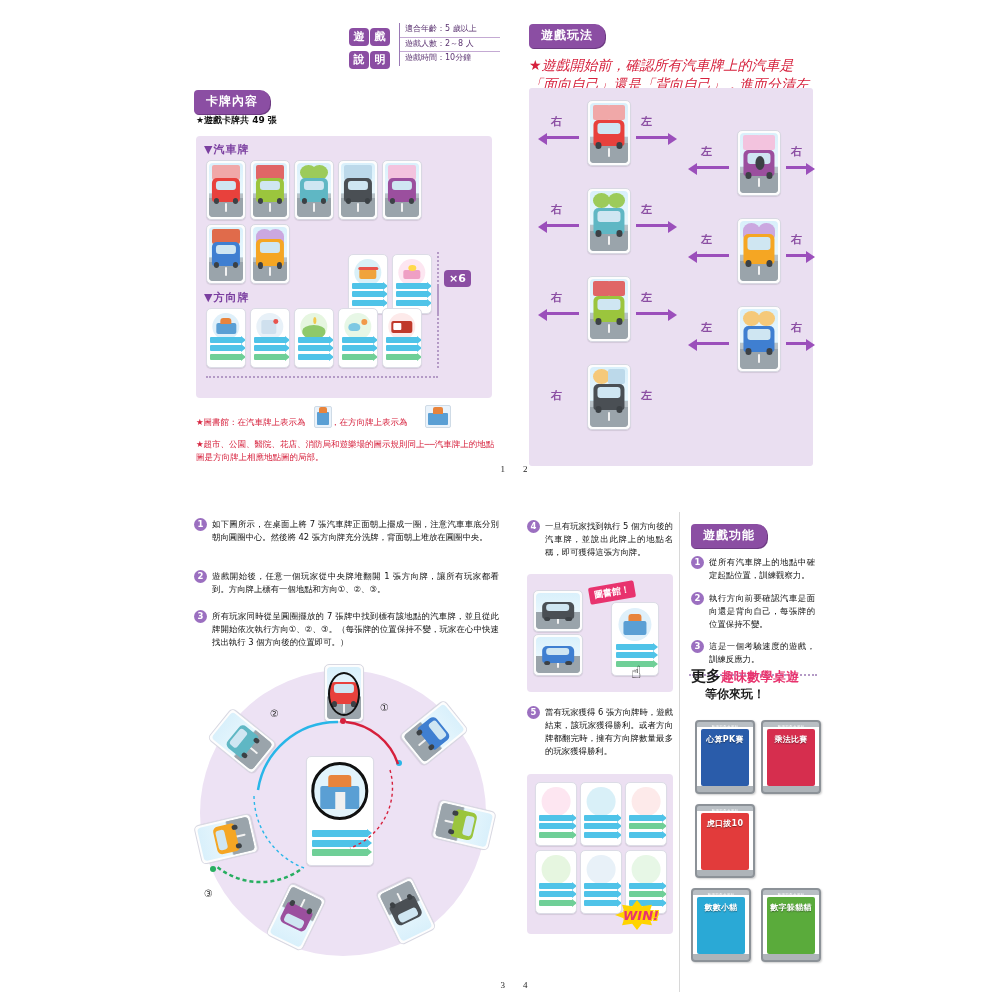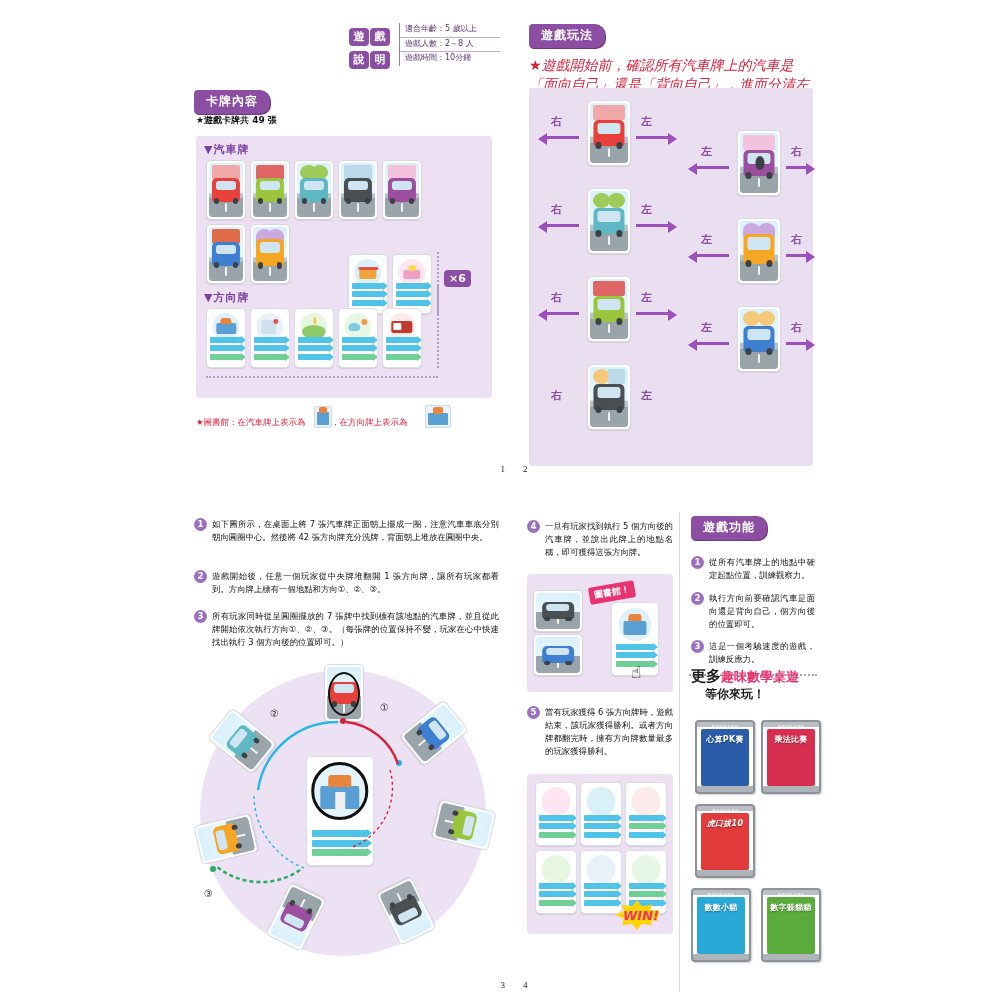--- a/index.html
+++ b/index.html
@@ -446,20 +446,21 @@
       <div class="star-line" style="color:#d6203c; position:absolute; top:4px; left:0;">★圖書館：在汽車牌上表示為　　　，在方向牌上表示為　　　　。</div>
       <div style="position:absolute; left:118px; top:-6px; width:16px; height:20px; background:#eaf3fb; border:1px solid #cfdbe6; border-radius:2px;">
         <div style="position:absolute; left:2px; top:5px; right:2px; bottom:2px; background:#5a9fd4; border-radius:1px;"></div>
         <div style="position:absolute; left:4px; top:0px; width:8px; height:6px; background:#e8843c; border-radius:2px 2px 0 0;"></div>
       </div>
       <div style="position:absolute; left:229px; top:-7px; width:24px; height:21px; background:#eaf3fb; border:1px solid #cfdbe6; border-radius:2px;">
         <div style="position:absolute; left:2px; top:7px; right:2px; bottom:2px; background:#5a9fd4; border-radius:1px;"></div>
         <div style="position:absolute; left:7px; top:1px; width:10px; height:7px; background:#e8843c; border-radius:2px 2px 0 0;"></div>
       </div>
     </div>
+    <div class="star-line" style="color:#d6203c; margin-top:4px;">★超市、公園、醫院、花店、消防局和遊樂場的圖示規則同上──汽車牌上的地點圖是方向牌上相應地點圖的局部。</div>
   </div>
 
   <div class="page-num">1</div>
 </div>
 
 <div class="sheet" id="page2">
 
   <div class="pill-wrap" style="left:10px; top:16px;">
     <span class="pill">遊戲玩法</span>
   </div>
@@ -779,31 +780,31 @@
       <div class="arrows">
           <div class="arrow"></div>
           <div class="arrow g"></div>
           <div class="arrow"></div>
         </div>
     </div>
     <div class="starburst" style="left:88px; top:126px; width:44px; height:30px;"></div>
     <div class="win" style="left:96px; top:134px;">WIN!</div>
   </div>
 
-  <div class="pill-wrap" style="left:172px; top:4px;">
+  <div class="pill-wrap" style="left:172px; top:12px;">
     <span class="pill">遊戲功能</span>
   </div>
 
   <div class="step" style="left:172px; top:44px; width:124px;">
     <div class="step-num">1</div>
     <div class="step-body">從所有汽車牌上的地點中確定起點位置，訓練觀察力。</div>
   </div>
   <div class="step" style="left:172px; top:80px; width:124px;">
     <div class="step-num">2</div>
-    <div class="step-body">執行方向前要確認汽車是面向還是背向自己，個方向後的位置即可。</div>
+    <div class="step-body">執行方向前要確認汽車是面向還是背向自己，每張牌的位置保持不變。</div>
   </div>
   <div class="step" style="left:172px; top:128px; width:124px;">
     <div class="step-num">3</div>
     <div class="step-body">這是一個考驗速度的遊戲，訓練反應力。</div>
   </div>
 
   <div class="dotted-sep" style="left:170px; top:162px; width:128px;"></div>
 
   <div class="promo-title" style="left:172px; top:154px; width:128px;">
     <div style="white-space:nowrap;">
@@ -815,21 +816,21 @@
   <div class="tin" style="left:176px; top:208px;">
     <div class="face" style="background:#2a5caa;"></div>
     <div class="tcap">數學遊戲盒系列</div>
     <div class="tname">心算PK賽</div>
   </div>
   <div class="tin" style="left:242px; top:208px;">
     <div class="face" style="background:#d62e4e;"></div>
     <div class="tcap">數學遊戲盒系列</div>
     <div class="tname">乘法比賽</div>
   </div>
-  <div class="tin" style="left:176px; top:292px;font-style:italic;">
+  <div class="tin" style="left:176px; top:292px;">
     <div class="face" style="background:#e23b3b;"></div>
     <div class="tcap">數學遊戲盒系列</div>
     <div class="tname">虎口拔10</div>
   </div>
   <div class="tin" style="left:172px; top:376px;">
     <div class="face" style="background:#2aa9d6;"></div>
     <div class="tcap">數學遊戲盒系列</div>
     <div class="tname">數數小貓</div>
   </div>
   <div class="tin" style="left:242px; top:376px;">

